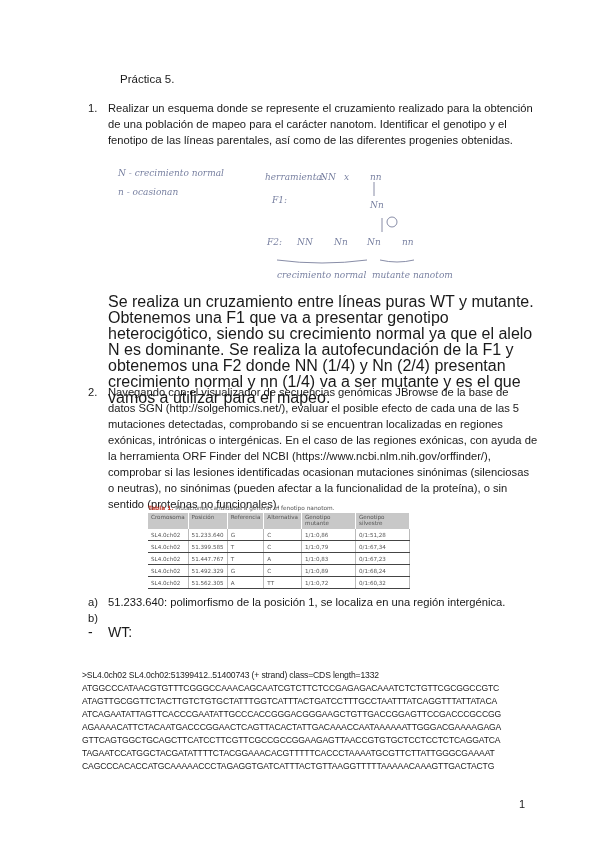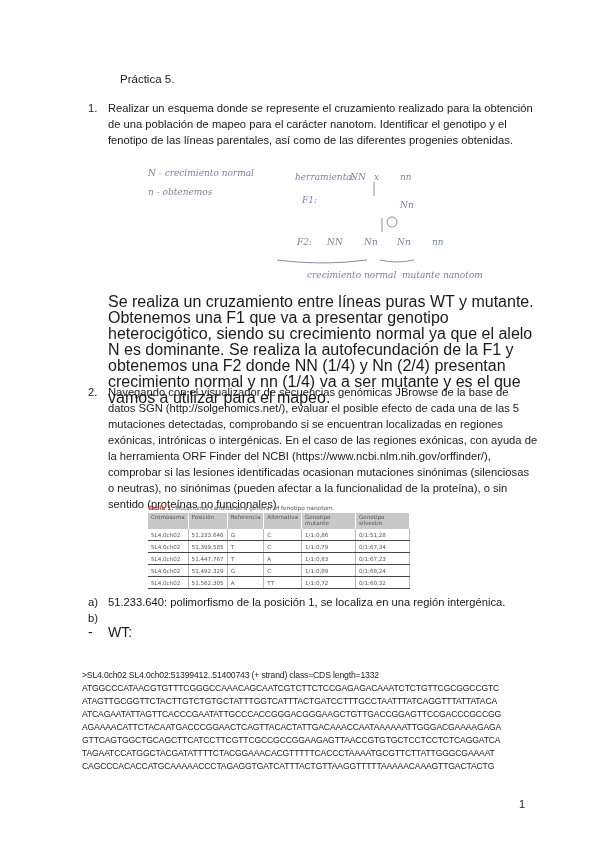--- a/index.html
+++ b/index.html
@@ -6,21 +6,21 @@
   body { width: 600px; height: 848px; position: relative; overflow: hidden;
          font-family: "Liberation Sans", "DejaVu Sans", sans-serif; color: #1a1a1a; }
   .page-title { position: absolute; left: 72px; top: 73px; font-size: 11.5px; padding-left: 48px; }
   .q { position: absolute; font-size: 11.2px; line-height: 16px; }
   .q .num { position: absolute; left: -20px; top: 0; }
   .q1 { left: 108px; top: 100px; width: 430px; }
   .q2 { left: 108px; top: 384px; width: 430px; }
   .para { position: absolute; left: 108px; top: 294px; width: 432px; font-size: 16px; line-height: 16px; }
   .sketch { position: absolute; left: 112px; top: 162px; width: 400px; height: 130px;
             font-family: "DejaVu Serif", serif; font-style: italic; color: #4a5580; font-size: 9px; }
-  .sketch span { position: absolute; white-space: nowrap; opacity: 0.75; margin-left: 30px; }
+  .sketch span { position: absolute; white-space: nowrap; opacity: 0.75; }
   .sketch svg { position: absolute; left: 0; top: 0; }
   .tbl-wrap { position: absolute; left: 148px; top: 505px; width: 262px; }
   .tbl-caption { font-family: "DejaVu Sans", sans-serif; font-size: 5.8px; color: #555; margin-bottom: 2px; white-space: nowrap; }
   .tbl-caption b { color: #c0392b; }
   table { border-collapse: collapse; width: 262px; font-family: "DejaVu Sans", sans-serif; font-size: 5.6px; color: #555; }
   th { background: #c8c8c8; font-weight: normal; text-align: left; padding: 1px 3px; height: 14px; border-right: 1px solid #fff; vertical-align: top; }
   td { padding: 1px 3px; height: 9px; border-bottom: 1px solid #444; border-right: 1px solid #bbb; }
   .alist { position: absolute; left: 88px; top: 594px; width: 455px; font-size: 11.2px; line-height: 16px; }
   .alist .item { position: relative; padding-left: 20px; }
   .alist .item .lbl { position: absolute; left: 0; top: 0; }
@@ -43,21 +43,21 @@
 
 <div class="sketch">
   <svg width="400" height="130">
     <line x1="262" y1="20" x2="262" y2="34" stroke="#6a7090" stroke-width="0.8"></line>
     <line x1="270" y1="56" x2="270" y2="70" stroke="#6a7090" stroke-width="0.8"></line>
     <circle cx="280" cy="60" r="5" fill="none" stroke="#6a7090" stroke-width="0.8"></circle>
     <path d="M165 98 Q210 104 255 98" fill="none" stroke="#6a7090" stroke-width="0.8"></path>
     <path d="M268 98 Q285 102 302 98" fill="none" stroke="#6a7090" stroke-width="0.8"></path>
   </svg>
   <span style="left:6px; top:6px;">N - crecimiento normal</span>
-  <span style="left:6px; top:25px;">n - obtenemos</span>
+  <span style="left:6px; top:25px;">n - ocasionan</span>
   <span style="left:153px; top:10px;">herramienta:</span>
   <span style="left:208px; top:10px;">NN</span>
   <span style="left:232px; top:10px;">x</span>
   <span style="left:258px; top:10px;">nn</span>
   <span style="left:160px; top:33px;">F1:</span>
   <span style="left:258px; top:38px;">Nn</span>
   <span style="left:155px; top:75px;">F2:</span>
   <span style="left:185px; top:75px;">NN</span>
   <span style="left:222px; top:75px;">Nn</span>
   <span style="left:255px; top:75px;">Nn</span>

